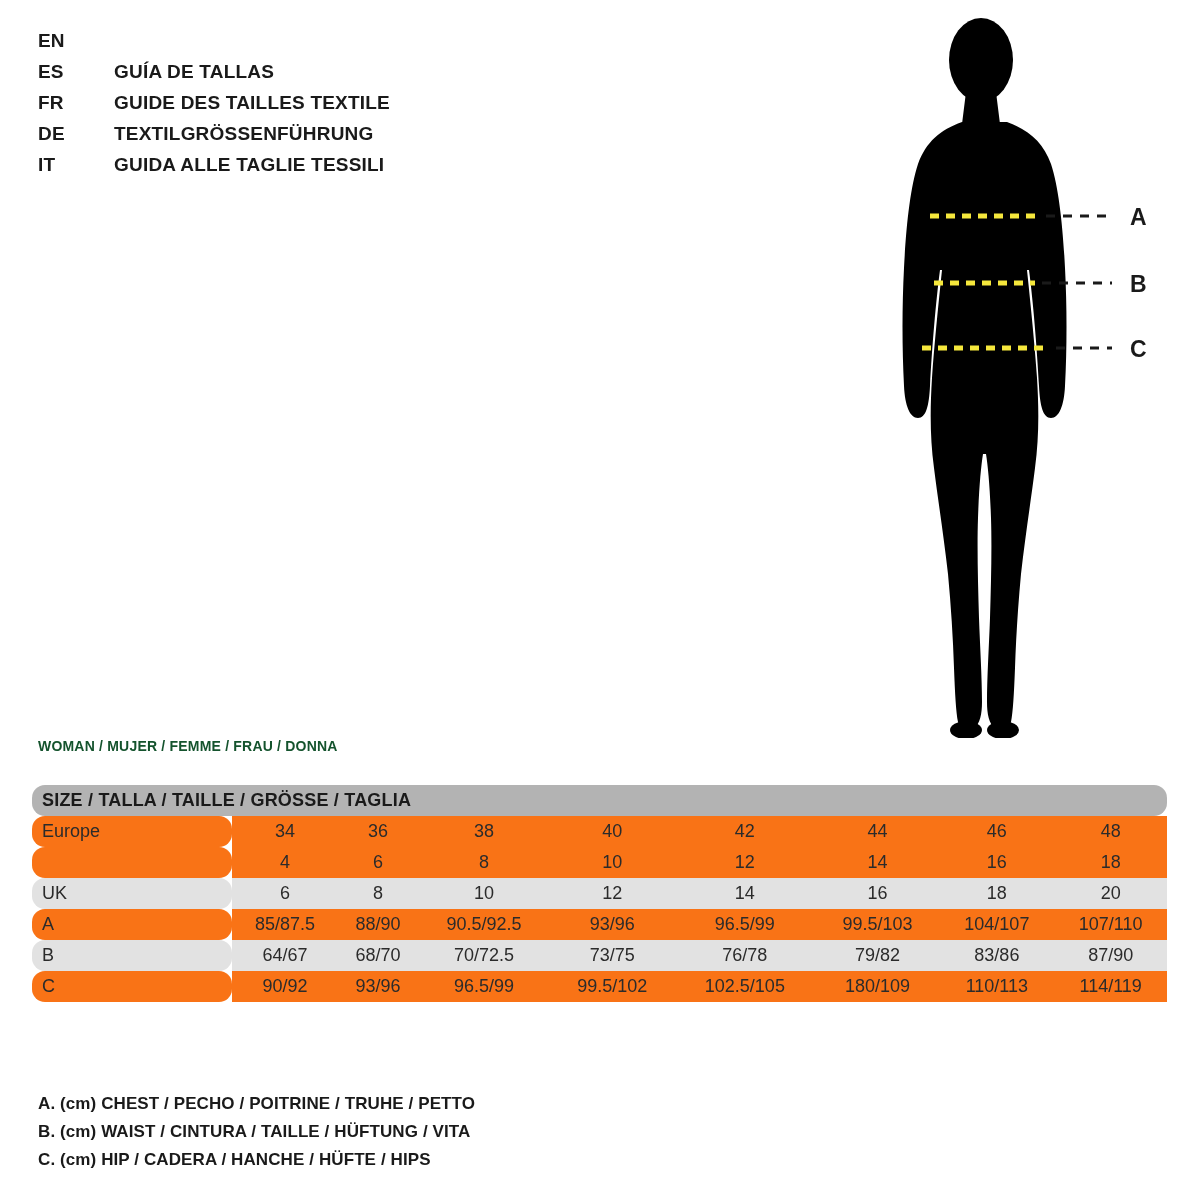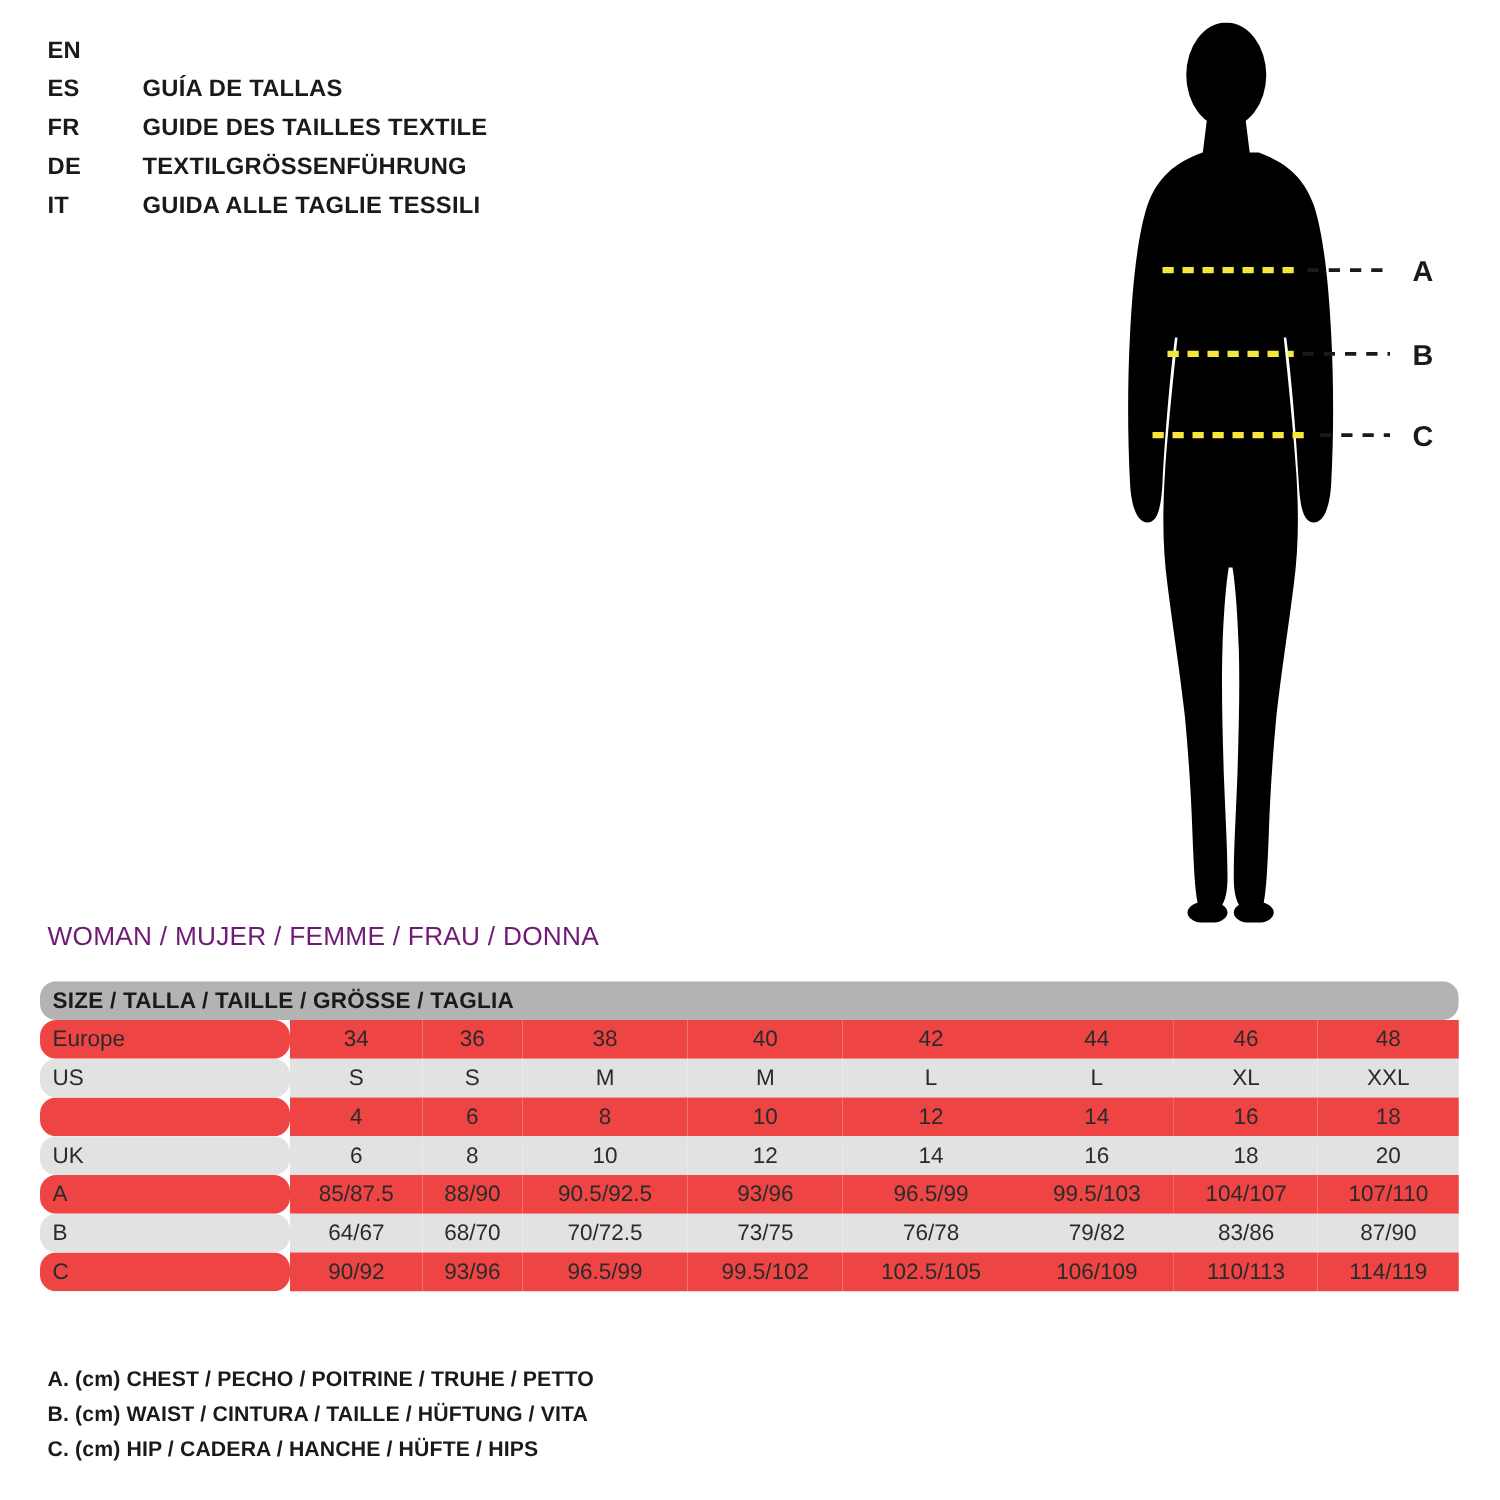--- a/index.html
+++ b/index.html
@@ -69,24 +69,24 @@
   }
   .label-a { left: 270px; top: 188px; }
   .label-b { left: 270px; top: 255px; }
   .label-c { left: 270px; top: 320px; }
 
   
   .section-title {
     position: absolute;
     left: 38px;
     top: 738px;
-    font-size: 21px;
-    font-weight: normal;
+    font-size: 14px;
+    font-weight: bold;
     letter-spacing: 0.2px;
-    color: #701a75;
+    color: #14532d;
   }
 
   table.size-table {
     position: absolute;
     left: 32px;
     top: 785px;
     width: 1135px;
     border-collapse: collapse;
     font-size: 18px;
     color: #2b2b2b;
@@ -108,21 +108,21 @@
     background: #b3b3b3;
   }
   tr.head-row th {
     font-weight: bold;
     font-size: 18px;
     color: #1a1a1a;
     text-align: left;
     padding-left: 10px;
     letter-spacing: 0.2px;
   }
-  tr.zebra-light { background: #ef4444; margin-top: 24px; }
+  tr.zebra-light { background: #f97316; margin-top: 24px; }
   tr.zebra-dark  { background: #e2e2e2; }
 
   
   .legend {
     position: absolute;
     left: 38px;
     top: 1090px;
     width: 800px;
   }
   .legend-row {
@@ -238,31 +238,20 @@
         <td>34</td>
         <td>36</td>
         <td>38</td>
         <td>40</td>
         <td>42</td>
         <td>44</td>
         <td>46</td>
         <td>48</td>
       </tr>
 
-      <tr class="zebra-dark">
-        <td class="rowhead">US</td>
-        <td>S</td>
-        <td>S</td>
-        <td>M</td>
-        <td>M</td>
-        <td>L</td>
-        <td>L</td>
-        <td>XL</td>
-        <td>XXL</td>
-      </tr>
 
       <tr class="zebra-light">
         <td class="rowhead"></td>
         <td>4</td>
         <td>6</td>
         <td>8</td>
         <td>10</td>
         <td>12</td>
         <td>14</td>
         <td>16</td>
@@ -305,21 +294,21 @@
         <td>87/90</td>
       </tr>
 
       <tr class="zebra-light">
         <td class="rowhead">C</td>
         <td>90/92</td>
         <td>93/96</td>
         <td>96.5/99</td>
         <td>99.5/102</td>
         <td>102.5/105</td>
-        <td>106/109</td>
+        <td>180/109</td>
         <td>110/113</td>
         <td>114/119</td>
       </tr>
     </tbody>
   </table>
 
   <div class="legend">
     <div class="legend-row">A. (cm) CHEST / PECHO / POITRINE / TRUHE / PETTO</div>
     <div class="legend-row">B. (cm) WAIST / CINTURA / TAILLE / HÜFTUNG / VITA</div>
     <div class="legend-row">C. (cm) HIP / CADERA / HANCHE / HÜFTE / HIPS</div>

